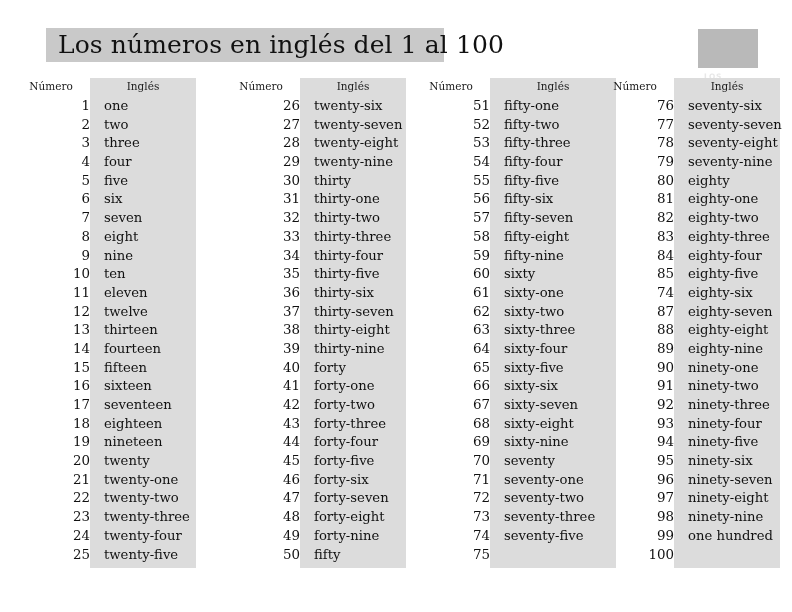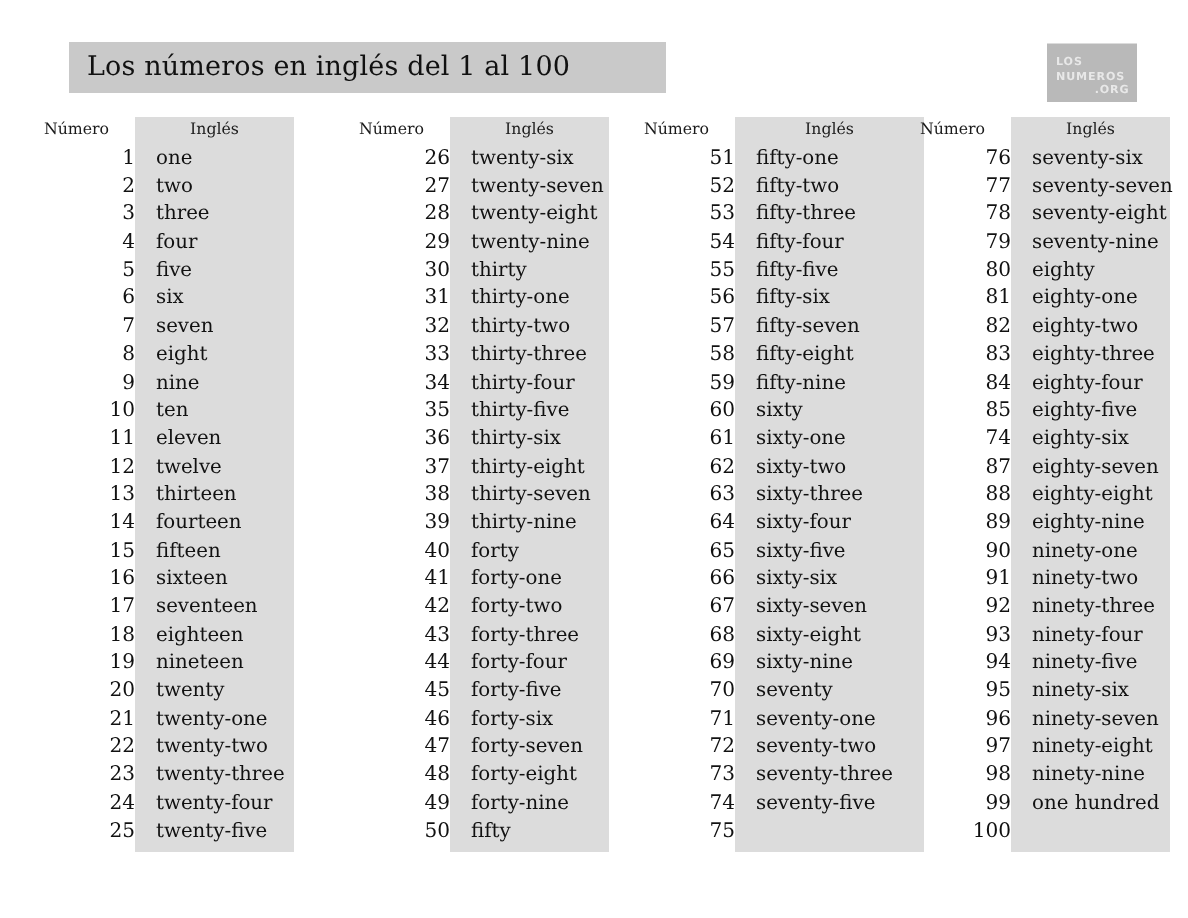--- a/index.html
+++ b/index.html
@@ -32,21 +32,21 @@
     height: 34px;
     background: #c9c9c9;
   }
   #title-text {
     position: absolute;
     left: 58px;
     top: 28px;
     width: 386px;
     height: 34px;
     line-height: 34px;
-    font-size: 18px;
+    font-size: 25px;
     color: #111111;
     white-space: nowrap;
     letter-spacing: 0.1px;
   }
 
   
   #logo-box {
     position: absolute;
     left: 698px;
     top: 29px;
@@ -57,21 +57,21 @@
   #logo-box .logo-line {
     font-family: "DejaVu Sans", "Liberation Sans", sans-serif;
     font-size: 7.4px;
     font-weight: bold;
     color: #e8e8e8;
     letter-spacing: 0.6px;
     line-height: 9.6px;
     padding-left: 6px;
     white-space: nowrap;
   }
-  #logo-box .logo-line.l1 { padding-top: 7px; }
+  #logo-box .logo-line.l1 { padding-top: 7px; margin-top: 36px; }
   #logo-box .logo-line.l3 { text-align: right; padding-right: 5px; padding-left: 0; }
 
   
   .group {
     position: absolute;
     top: 78px;
     height: 494px;
   }
   .band {
     position: absolute;
@@ -248,22 +248,22 @@
         <div class="cell cell-eng">twenty-seven</div>
         <div class="cell cell-eng">twenty-eight</div>
         <div class="cell cell-eng">twenty-nine</div>
         <div class="cell cell-eng">thirty</div>
         <div class="cell cell-eng">thirty-one</div>
         <div class="cell cell-eng">thirty-two</div>
         <div class="cell cell-eng">thirty-three</div>
         <div class="cell cell-eng">thirty-four</div>
         <div class="cell cell-eng">thirty-five</div>
         <div class="cell cell-eng">thirty-six</div>
+        <div class="cell cell-eng">thirty-seven</div>
         <div class="cell cell-eng">thirty-eight</div>
-        <div class="cell cell-eng">thirty-seven</div>
         <div class="cell cell-eng">thirty-nine</div>
         <div class="cell cell-eng">forty</div>
         <div class="cell cell-eng">forty-one</div>
         <div class="cell cell-eng">forty-two</div>
         <div class="cell cell-eng">forty-three</div>
         <div class="cell cell-eng">forty-four</div>
         <div class="cell cell-eng">forty-five</div>
         <div class="cell cell-eng">forty-six</div>
         <div class="cell cell-eng">forty-seven</div>
         <div class="cell cell-eng">forty-eight</div>

